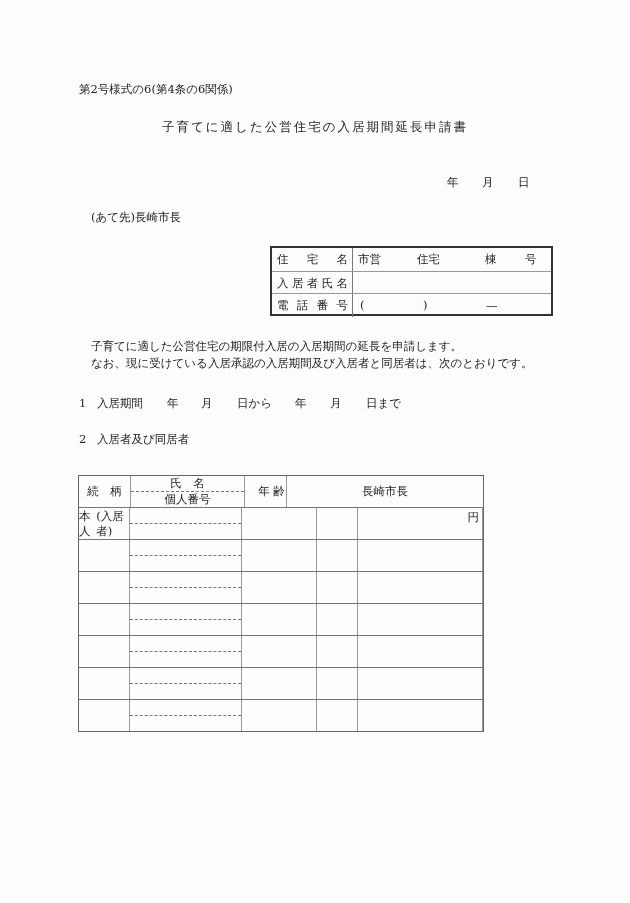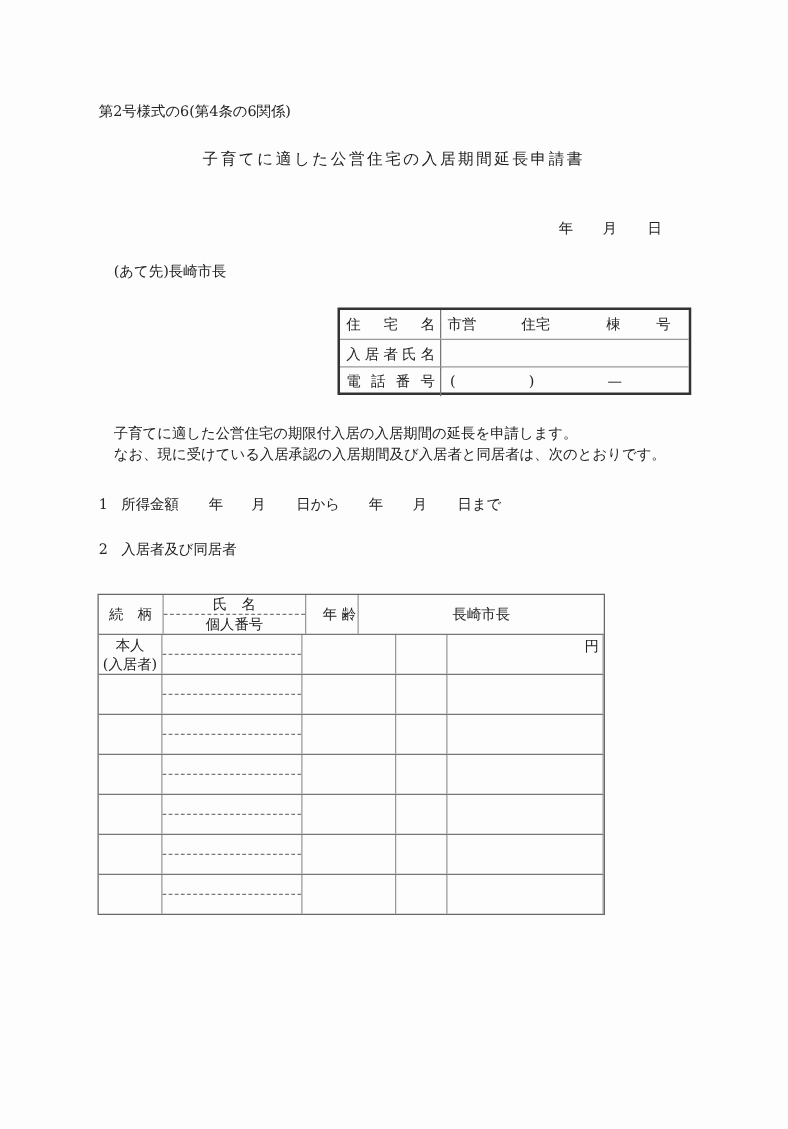--- a/index.html
+++ b/index.html
@@ -32,21 +32,21 @@
   .hrow:first-child { border-top: none; }
   .cell { position: relative; border-left: 1.5px solid #999; box-sizing: border-box; display: flex; align-items: center; justify-content: center; }
   .cell:first-child { border-left: none; }
   .c1 { width: 51px; } .c2 { width: 114px; } .c3 { width: 76px; } .c4 { width: 42px; padding-left: 12px; } .c5 { width: 127px; } .c6 { flex: 1; }
   .hdr { height: 31px; }
   .body-row { height: 31px; }
   .split { flex-direction: column; align-items: stretch; justify-content: stretch; }
   .split .half { flex: 1; display: flex; align-items: center; justify-content: center; }
   .split .half + .half { border-top: 1px dashed #777; }
   .yen { position: absolute; right: 4px; top: 2px; }
-  .honnin { flex-direction: column; line-height: 15px; }
+  .honnin { flex-direction: row; line-height: 15px; }
 </style>
 </head>
 <body>
 
 <div class="abs form-no">第2号様式の6(第4条の6関係)</div>
 <div class="abs title">子育てに適した公営住宅の入居期間延長申請書</div>
 
 <div>
   <span class="abs date" style="left:447px">年</span>
   <span class="abs date" style="left:482px">月</span>
@@ -92,21 +92,21 @@
       <span style="left:133px">—</span>
     </div>
   </div>
 </div>
 
 <div class="abs para" style="top:339px">子育てに適した公営住宅の期限付入居の入居期間の延長を申請します。</div>
 <div class="abs para" style="top:356px">なお、現に受けている入居承認の入居期間及び入居者と同居者は、次のとおりです。</div>
 
 <div>
   <span class="abs sec" style="top:396px">1</span>
-  <span class="abs" style="left:97px;top:396px">所得金額</span>
+  <span class="abs" style="left:97px;top:396px">入居期間</span>
   <span class="abs" style="left:167px;top:396px">年</span>
   <span class="abs" style="left:201px;top:396px">月</span>
   <span class="abs" style="left:237px;top:396px">日から</span>
   <span class="abs" style="left:295px;top:396px">年</span>
   <span class="abs" style="left:330px;top:396px">月</span>
   <span class="abs" style="left:366px;top:396px">日まで</span>
 </div>
 
 <div>
   <span class="abs sec" style="top:432px">2</span>

